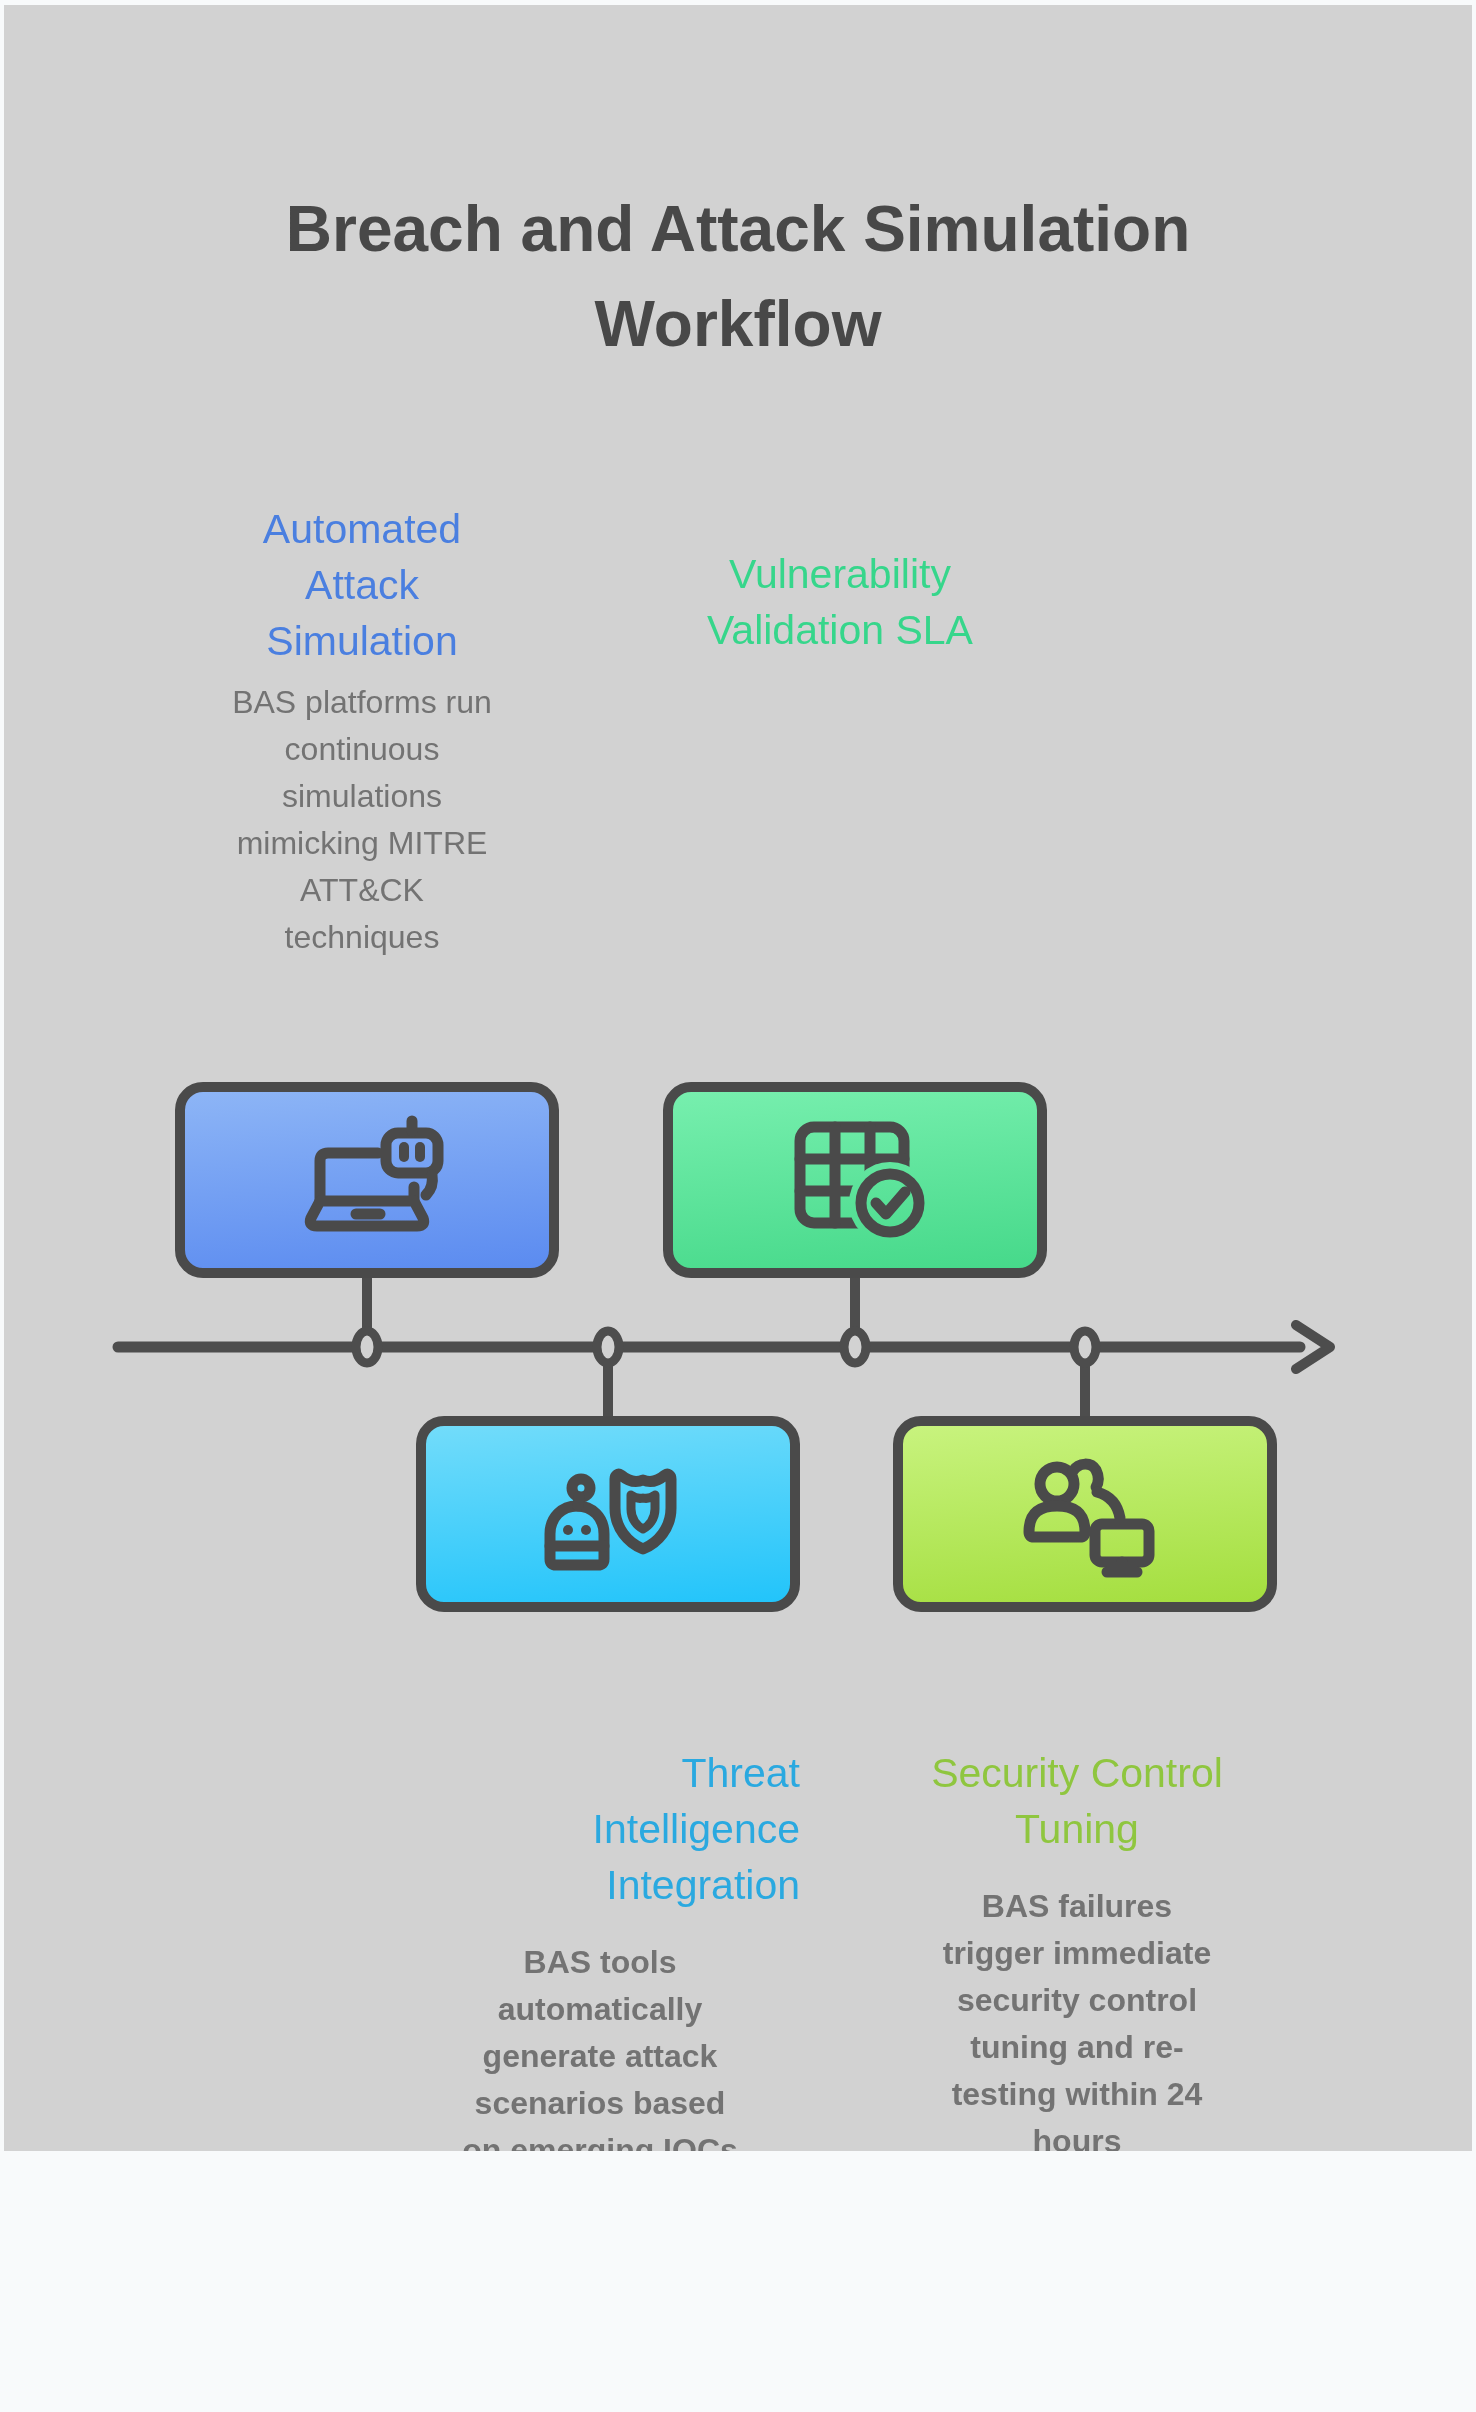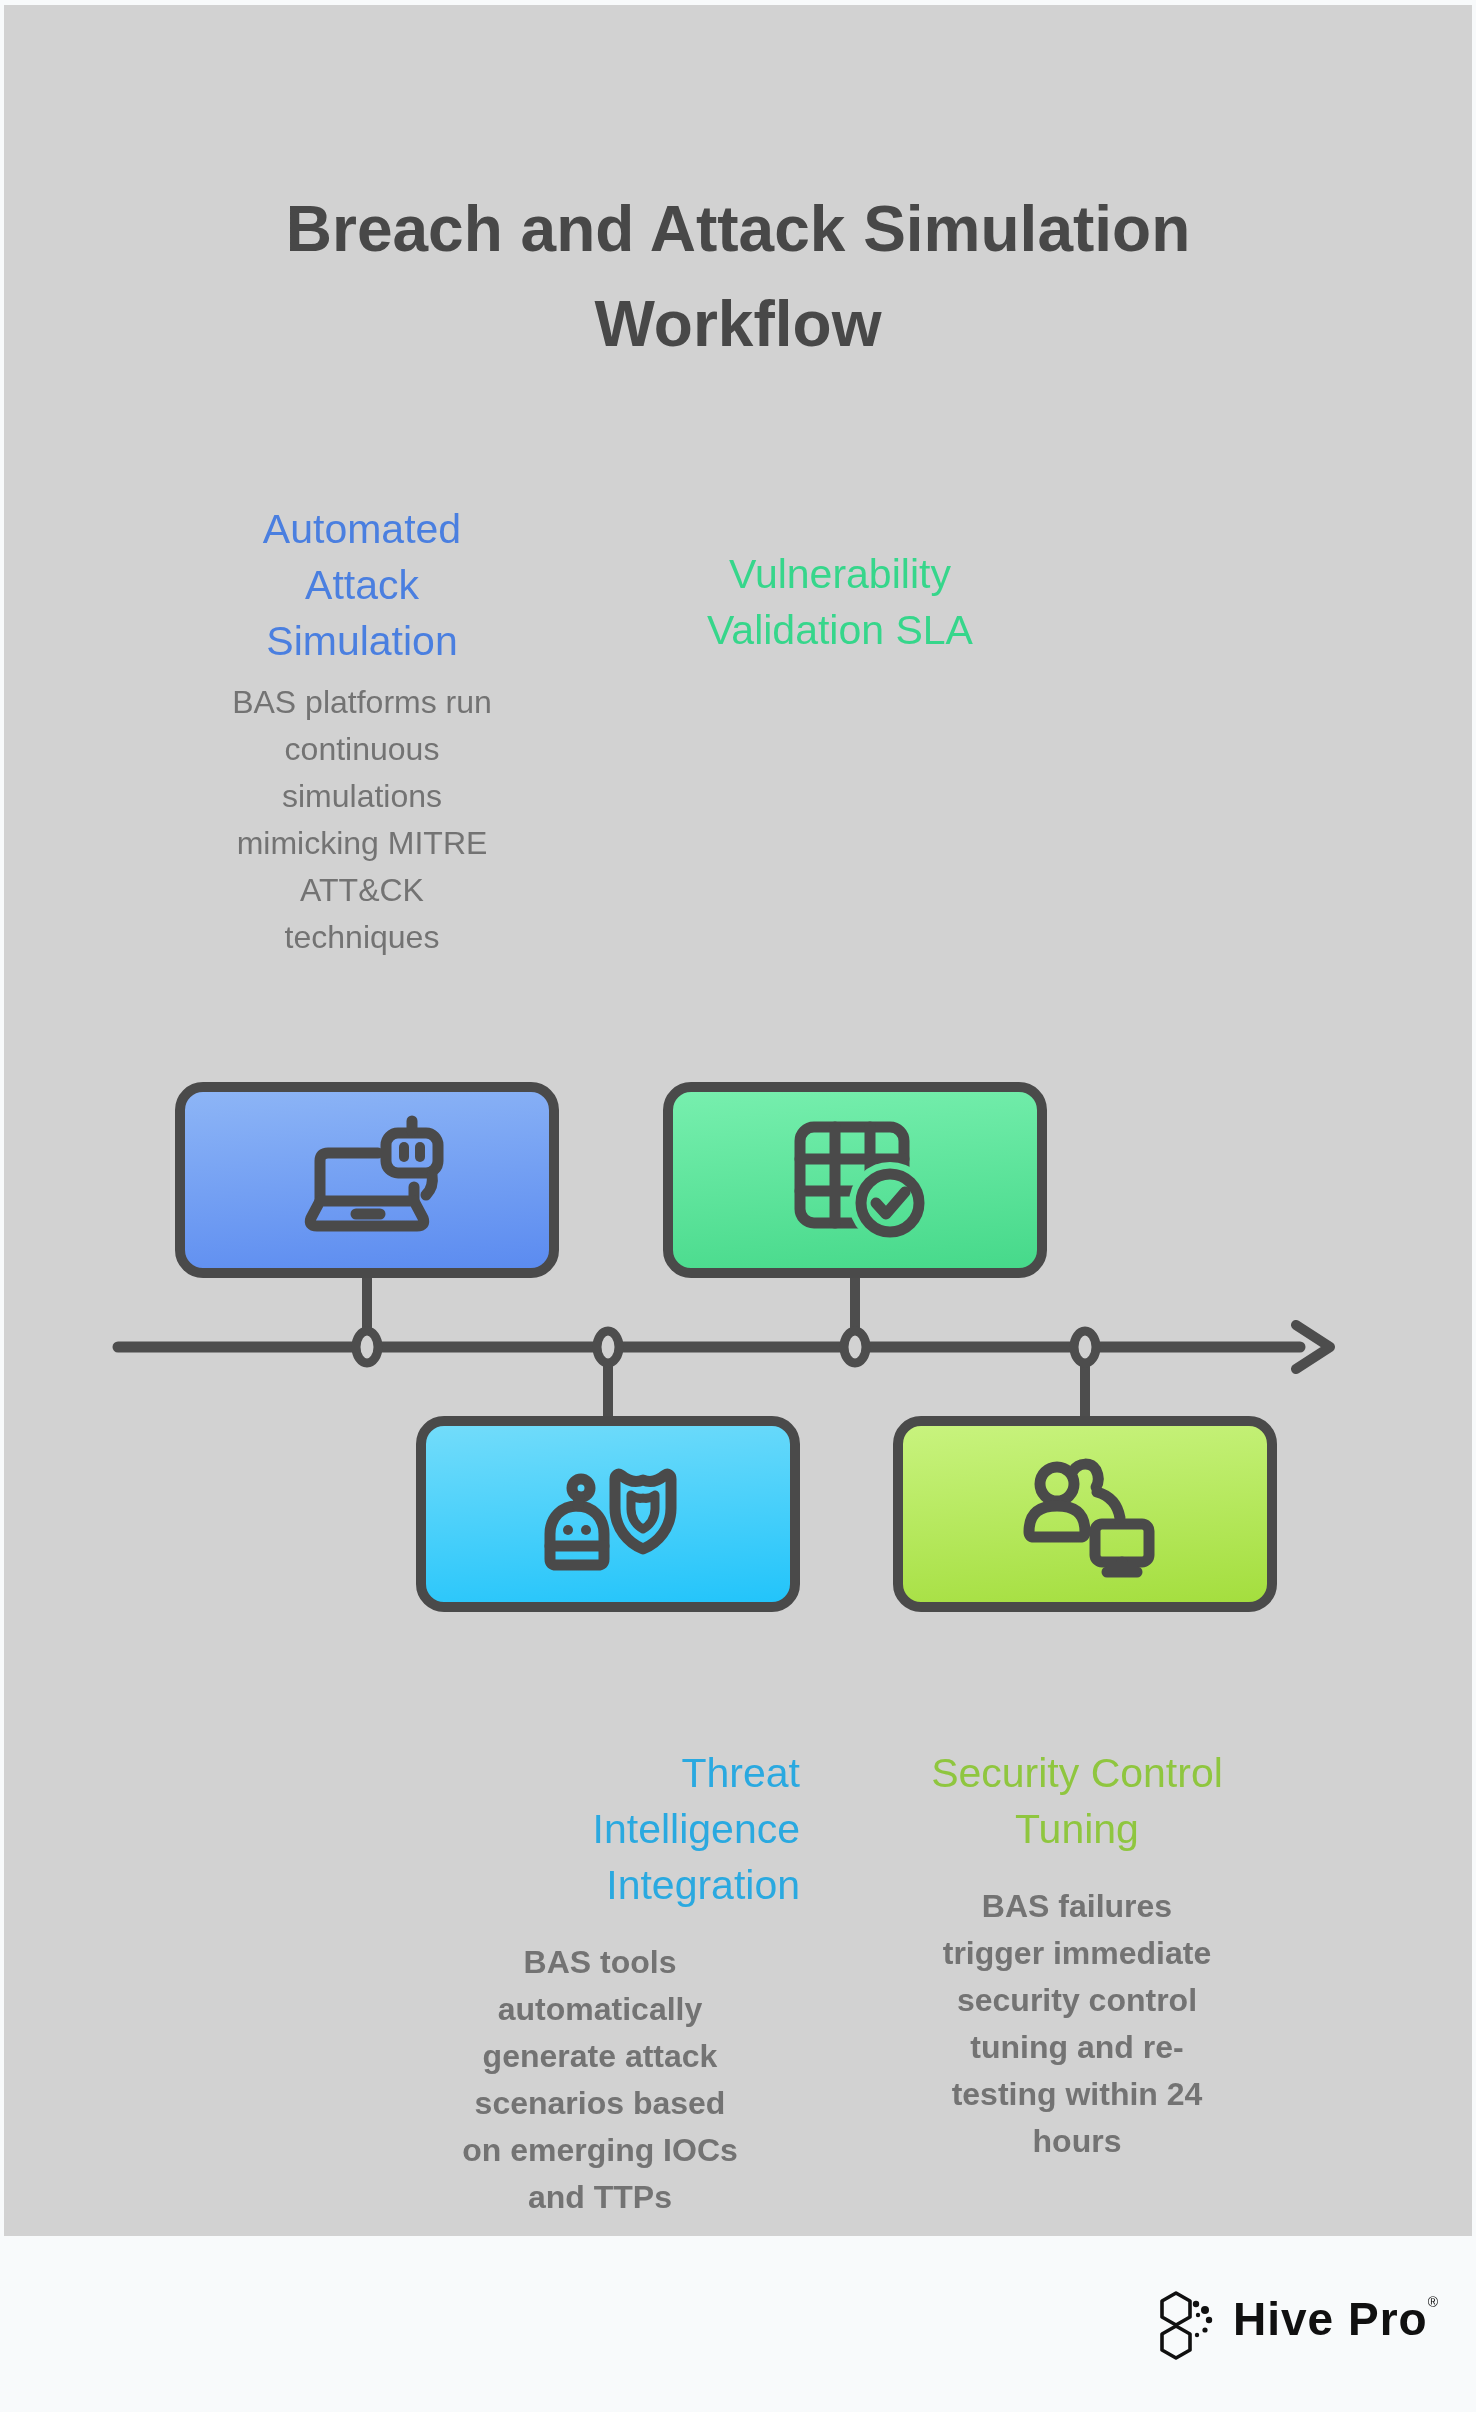--- a/index.html
+++ b/index.html
@@ -1,17 +1,17 @@
 <!DOCTYPE html>
 <html><head>
 <meta charset="utf-8">
 <style>
   html,body{margin:0;padding:0;}
   body{background:#f8fafb;font-family:"Liberation Sans",sans-serif;}
-  .page{position:relative;width:1476px;height:2412px;background:#f8fafb;overflow:hidden;}
+  .page{position:relative;width:1476px;height:2151px;background:#f8fafb;overflow:hidden;}
   .gray-panel{position:absolute;left:4px;top:5px;width:1468px;height:2231px;background:#d2d2d2;}
   .title{position:absolute;left:0;top:182px;width:1476px;text-align:center;
          font-size:64px;font-weight:bold;color:#484848;line-height:95px;white-space:pre-line;}
   .stage-text{position:absolute;width:400px;text-align:center;}
   .stage-heading{font-size:41px;line-height:56px;white-space:pre-line;}
   .stage-heading.bottom-align{height:168px;display:flex;flex-direction:column;justify-content:flex-end;}
   .stage-body{margin-top:10px;font-size:32px;line-height:47px;color:#737373;white-space:pre-line;}
   .stage-text.s0{left:162px;top:490px;margin-top:11px;}
   .stage-text.s1{left:640px;top:490px;}
   .stage-text.s2{left:400px;top:1745px;}

